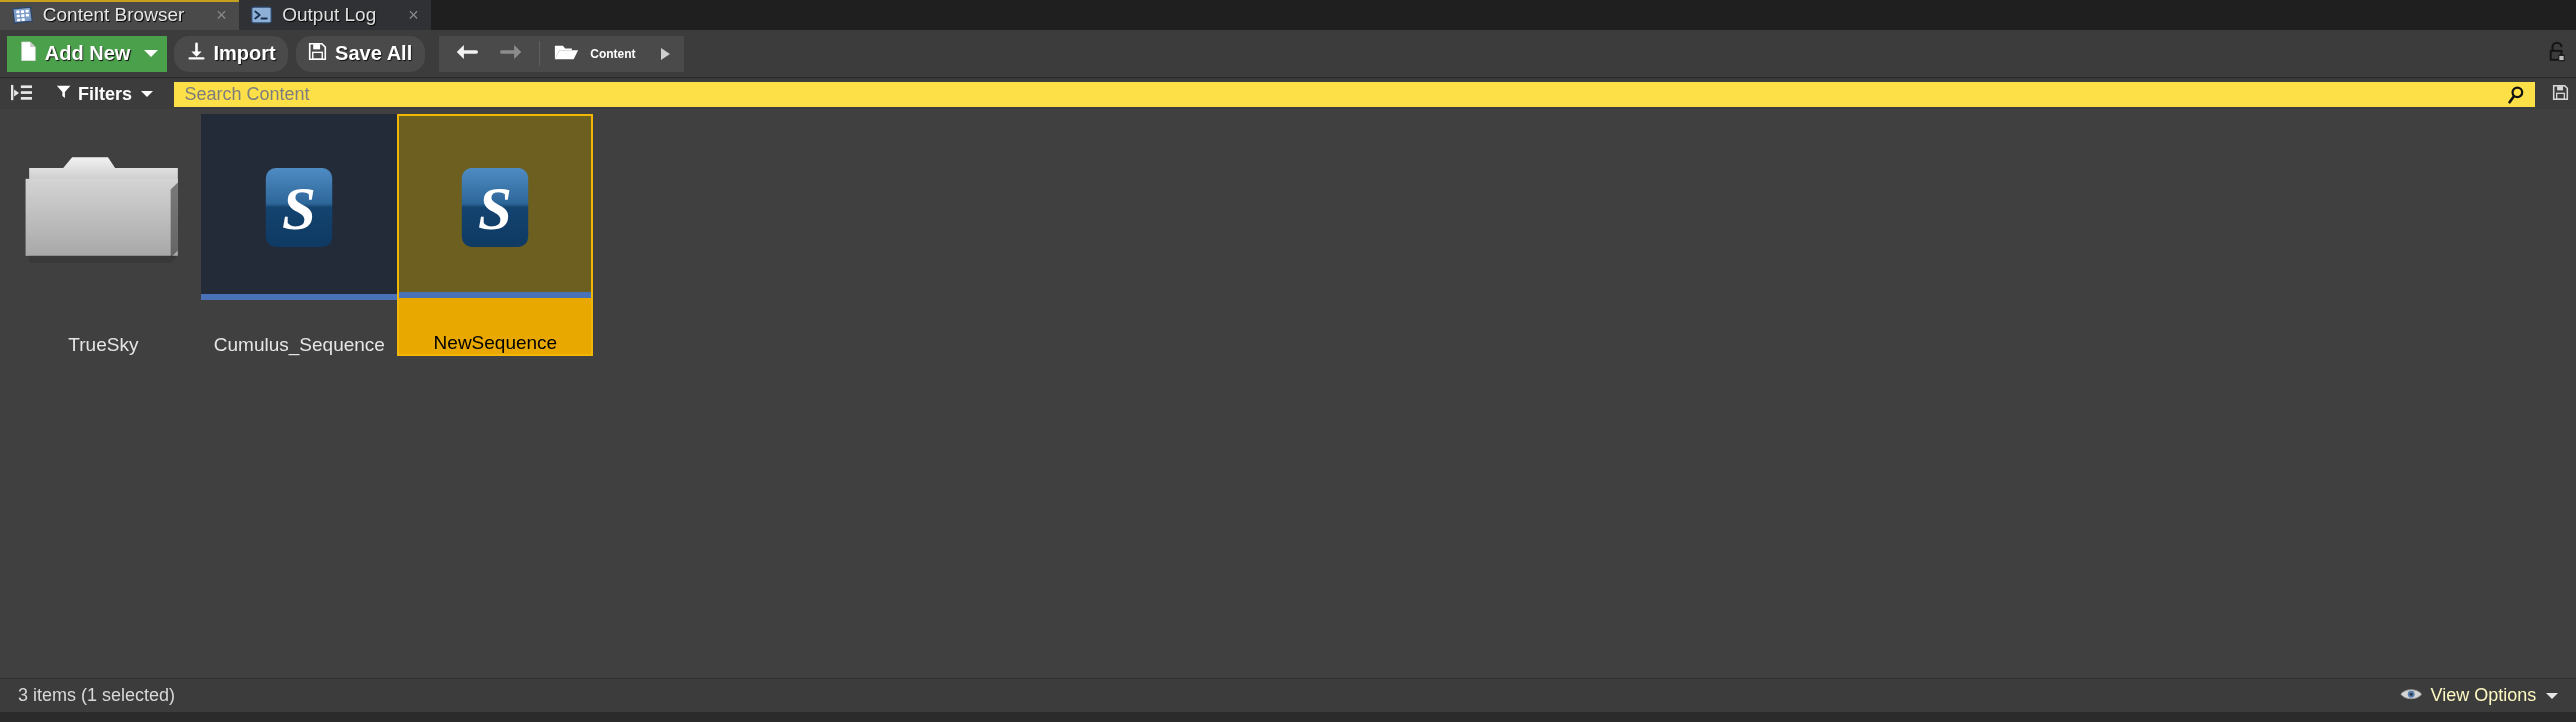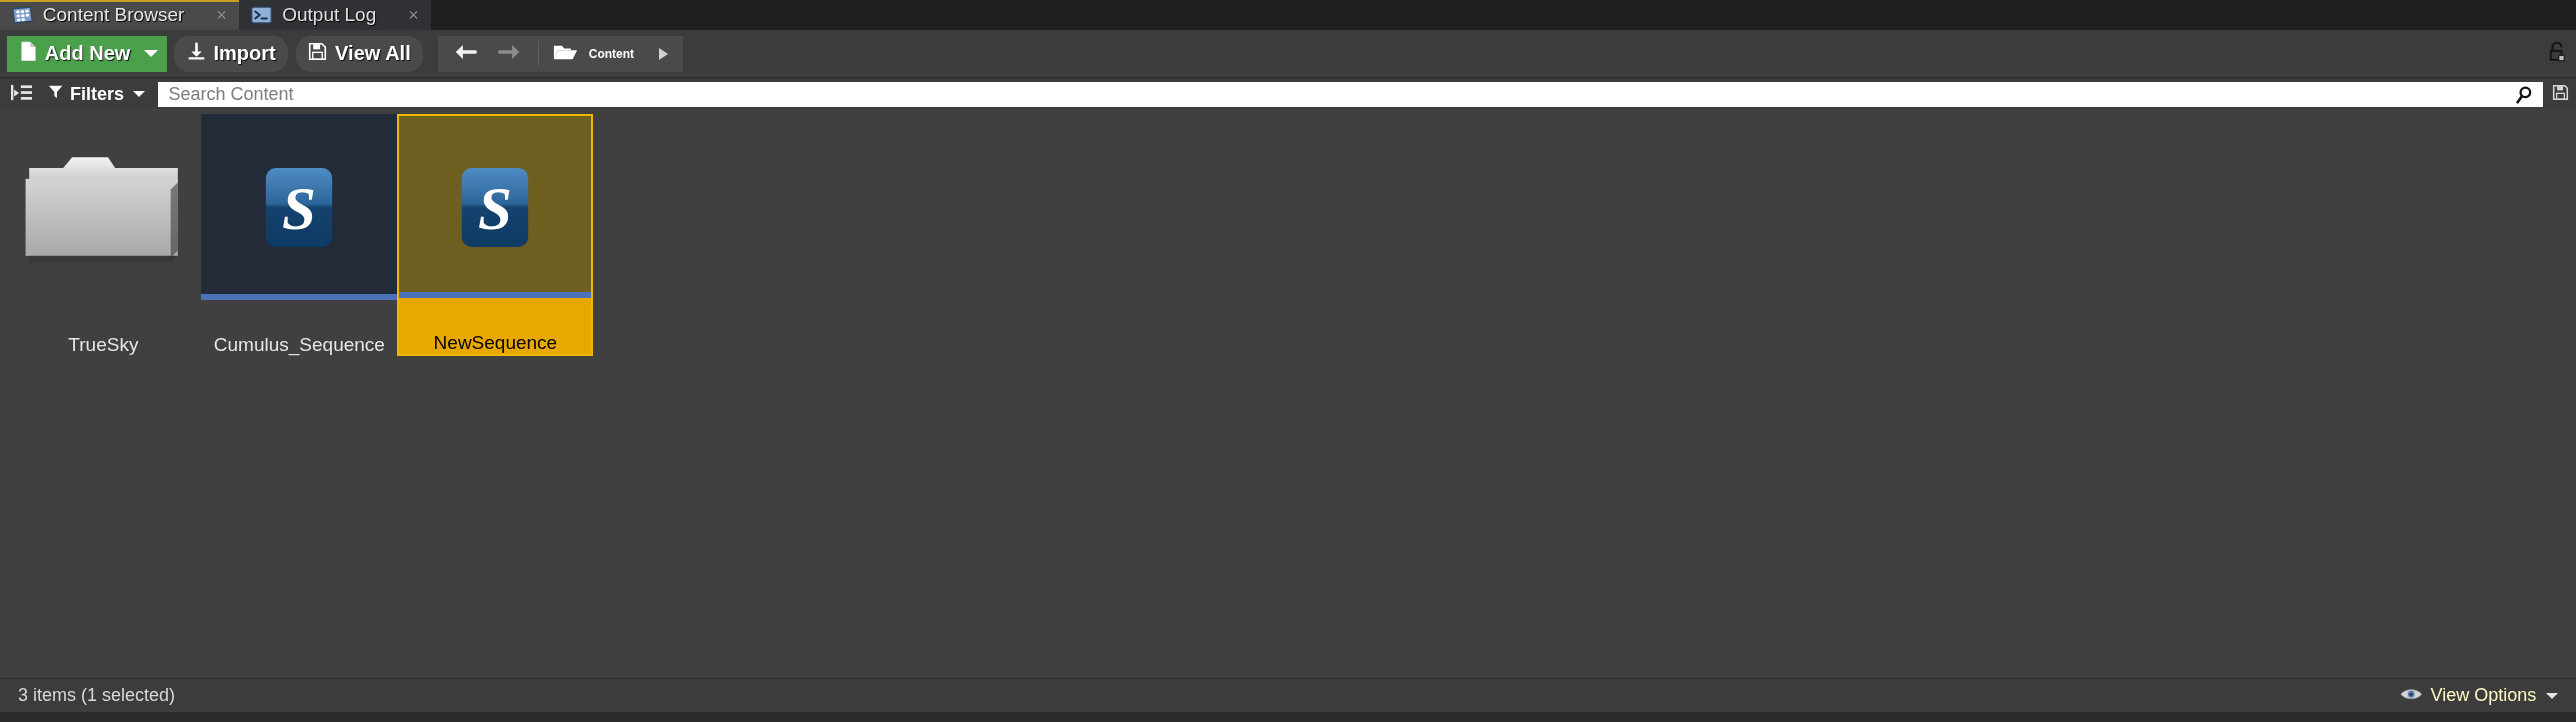--- a/index.html
+++ b/index.html
@@ -73,34 +73,34 @@
     margin-left: 14.4px;
   }
   .tb-right {
     margin-left: auto; display: flex; align-items: center;
     padding-right: 9px; height: 36px;
   }
 
   
   .filterbar {
     position: absolute; left: 0; top: 79px; width: 2576px; height: 30.5px;
-    background: #3c3c3c; display: flex; align-items: center; gap: 0;
+    background: #3c3c3c; display: flex; align-items: center; gap: 8px;
   }
   .fb-icon { padding: 0 9px 0 10.8px; display: flex; align-items: center; }
   .filters-btn {
     display: flex; align-items: center; gap: 6.3px; padding: 0 7.2px;
     font-size: 18px; font-weight: bold; color: #fff;
   }
   .caret-sm {
     width: 0; height: 0; border-left: 6.3px solid transparent;
     border-right: 6.3px solid transparent; border-top: 6.3px solid #ffffff;
     margin-left: 2.7px;
   }
   .searchbox {
-    flex: 1 1 auto; height: 25px; background: #ffffff; margin: 0 1.8px 0 5.4px;
+    flex: 1 1 auto; height: 25px; background: #fde047; margin: 0 1.8px 0 5.4px;
     display: flex; align-items: center; position: relative;
   }
   .search-ph {
     font-size: 18px; color: #7d7d7d; padding-left: 10.8px; flex: 1 1 auto;
   }
   .search-mag { padding-right: 9px; display: flex; align-items: center; }
   .fb-save { padding: 0 7.2px; display: flex; align-items: center; }
 
   
   .assets {
@@ -226,21 +226,21 @@
       <span class="tb-sep"></span>
 
       <div class="tb-btn plain">
         <span>
           <svg viewBox="0 0 22 22" width="19" height="19">
             <path d="M2 2 H16 L20 6 V20 H2 Z" fill="none" stroke="#ffffff" stroke-width="1.9"></path>
             <rect x="6" y="2.5" width="8" height="6" fill="#ffffff"></rect>
             <rect x="5.5" y="12" width="11" height="8" fill="none" stroke="#ffffff" stroke-width="1.6"></rect>
           </svg>
         </span>
-        <span class="tb-text">View All</span>
+        <span class="tb-text">Save All</span>
       </div>
 
     </div>
 
     <div class="navgroup">
       <span class="nav-arrow">
         <span>
           <svg viewBox="0 0 26 22" width="23" height="20">
             <path d="M24 11 H8" stroke="#f2f2f2" stroke-width="4" stroke-linecap="round"></path>
             <path d="M10 3 L2 11 L10 19 Z" fill="#f2f2f2"></path>

